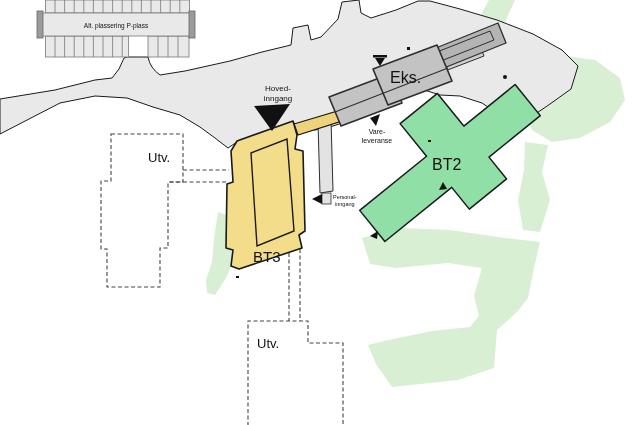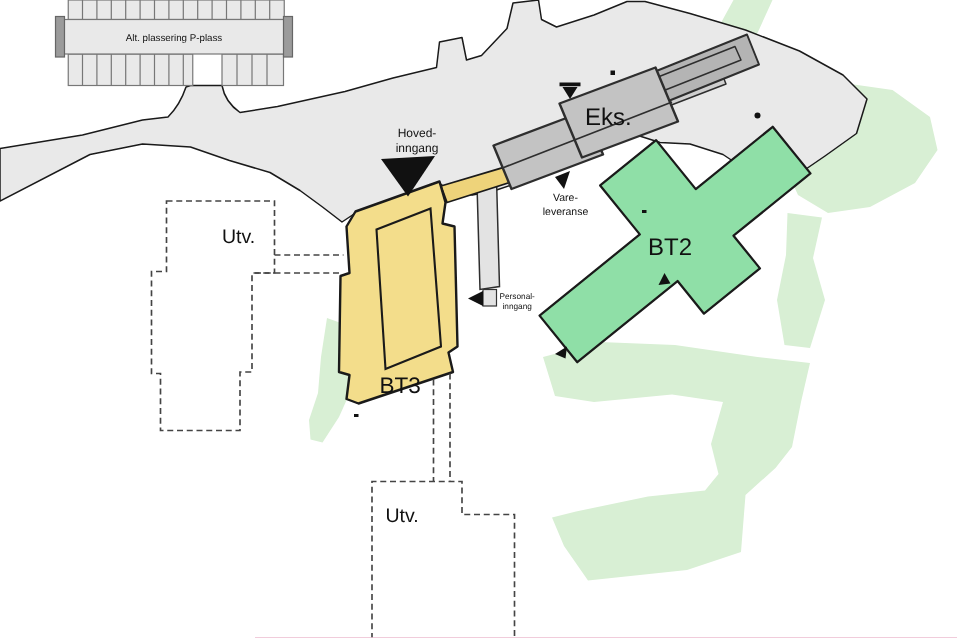--- a/index.html
+++ b/index.html
@@ -1,16 +1,16 @@
 <!DOCTYPE html>
 <html><head>
 <meta charset="utf-8">
 <style>
   html,body{margin:0;padding:0;background:#fff;}
-  .stage{width:638px;height:425px;position:relative;overflow:hidden;background:#be185d;}
+  .stage{width:638px;height:425px;position:relative;overflow:hidden;background:#c2410c;}
   svg{display:block;}
   text{font-family:"Liberation Sans","DejaVu Sans",sans-serif;fill:#111;}
   .lbl-big{font-size:15px;}
   .lbl-eks{font-size:16px;}
   .lbl-utv{font-size:13px;}
   .lbl-small{font-size:8px;}
   .lbl-tiny{font-size:7px;}
   .lbl-micro{font-size:5.5px;}
   .lbl-park{font-size:6.5px;}
   .dashed{fill:none;stroke:#444;stroke-width:1.1;stroke-dasharray:4,2.5;}

